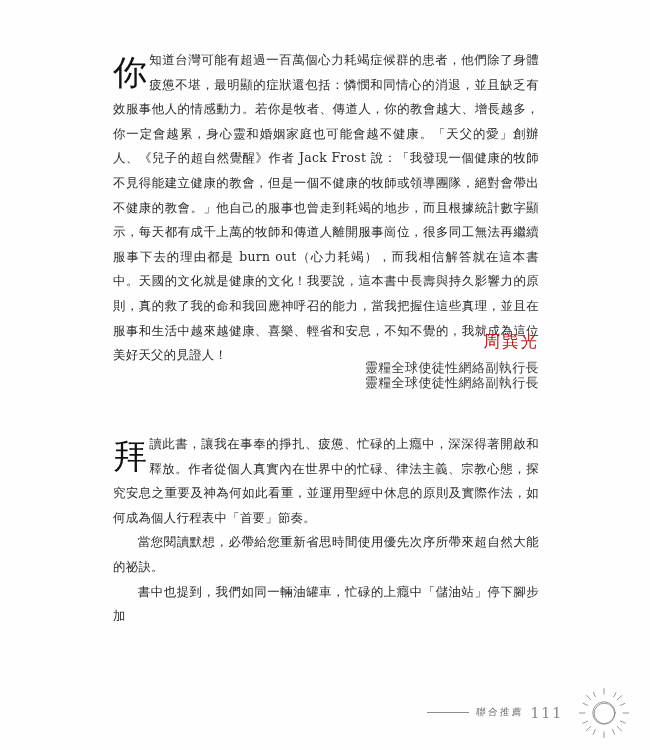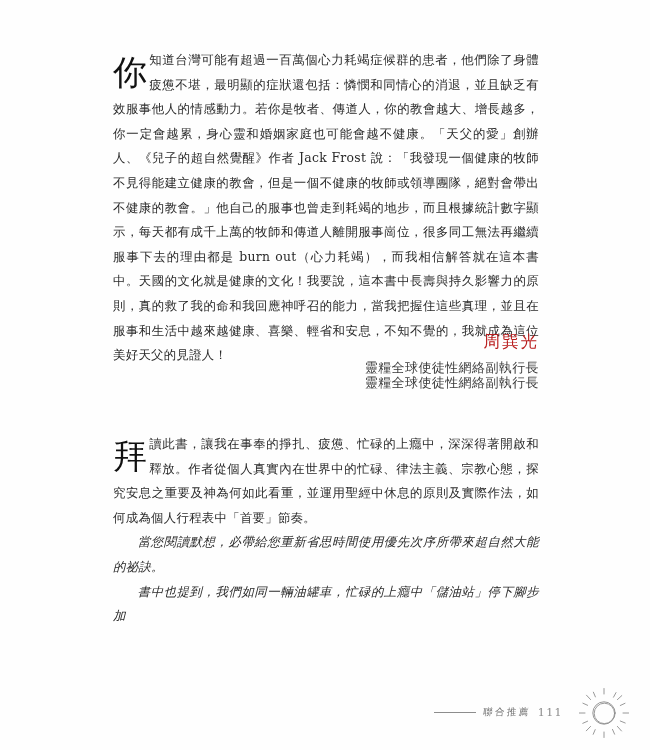--- a/index.html
+++ b/index.html
@@ -27,21 +27,20 @@
     font-size: 12.4px;
     line-height: 24.6px;
     text-align: justify;
     text-justify: inter-ideograph;
     letter-spacing: 0.3px;
     color: #2a2a2a;
     margin: 0;
   }
   .para.indent {
     text-indent: 2em;
-    font-style: italic;
   }
 
   
   .dropcap {
     float: left;
     font-size: 34px;
     line-height: 44px;
     height: 44px;
     margin: 2px 2px 0 0;
     font-family: "DejaVu Serif", "Liberation Serif", serif;
@@ -105,21 +104,21 @@
   }
   .footer-label {
     font-size: 9.5px;
     color: #6f6f6f;
     letter-spacing: 2.4px;
     font-family: "DejaVu Serif", "Liberation Serif", serif;
     transform: skewX(-6deg);
     white-space: nowrap;
   }
   .footer-pageno {
-    font-size: 11px;
+    font-size: 15px;
     color: #8b8b8b;
     letter-spacing: 1.4px;
     font-family: "DejaVu Serif", "Liberation Serif", serif;
     white-space: nowrap;
   }
   .sun-wrap {
     width: 56px;
     height: 56px;
     margin-left: 6px;
     display: block;

